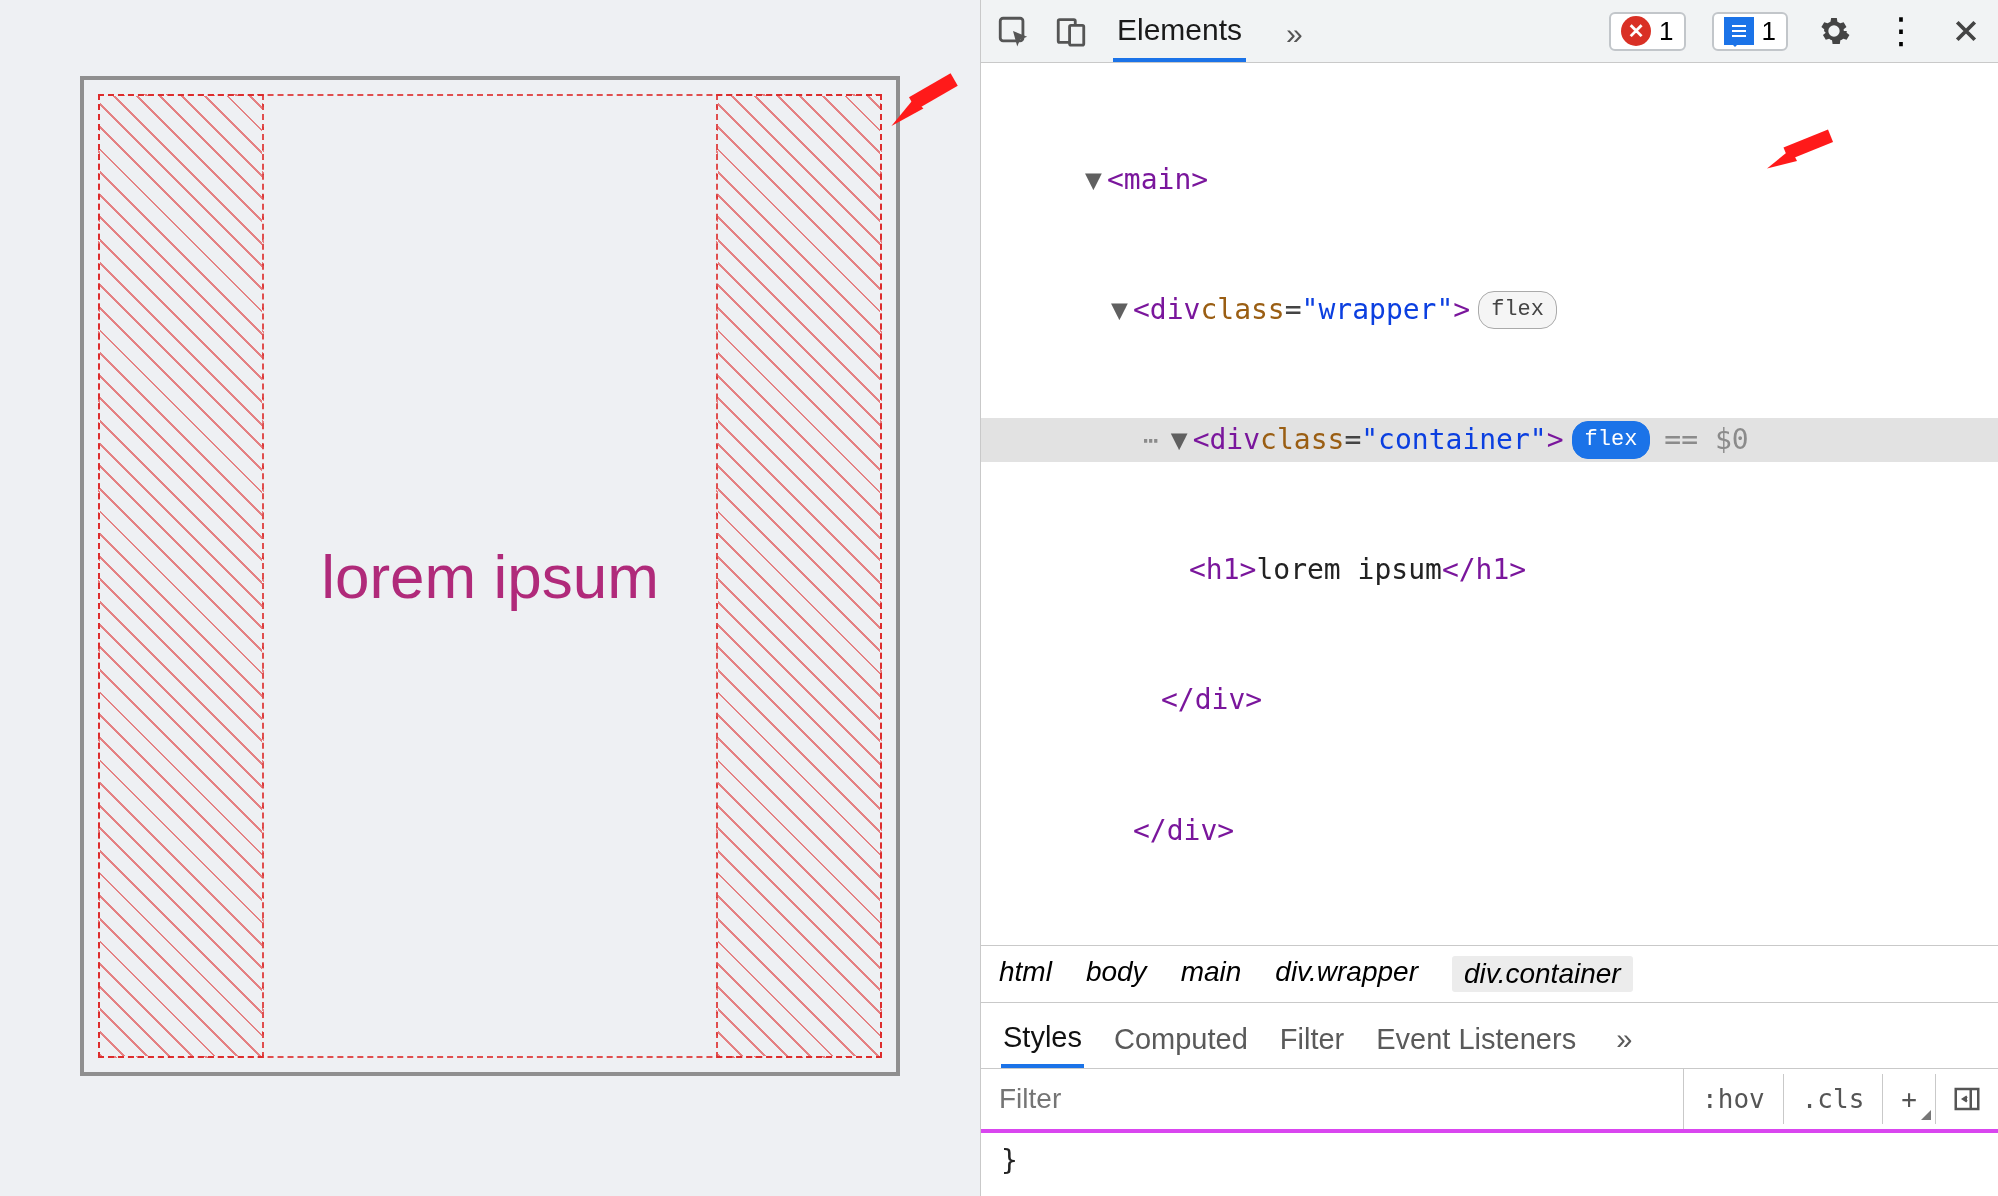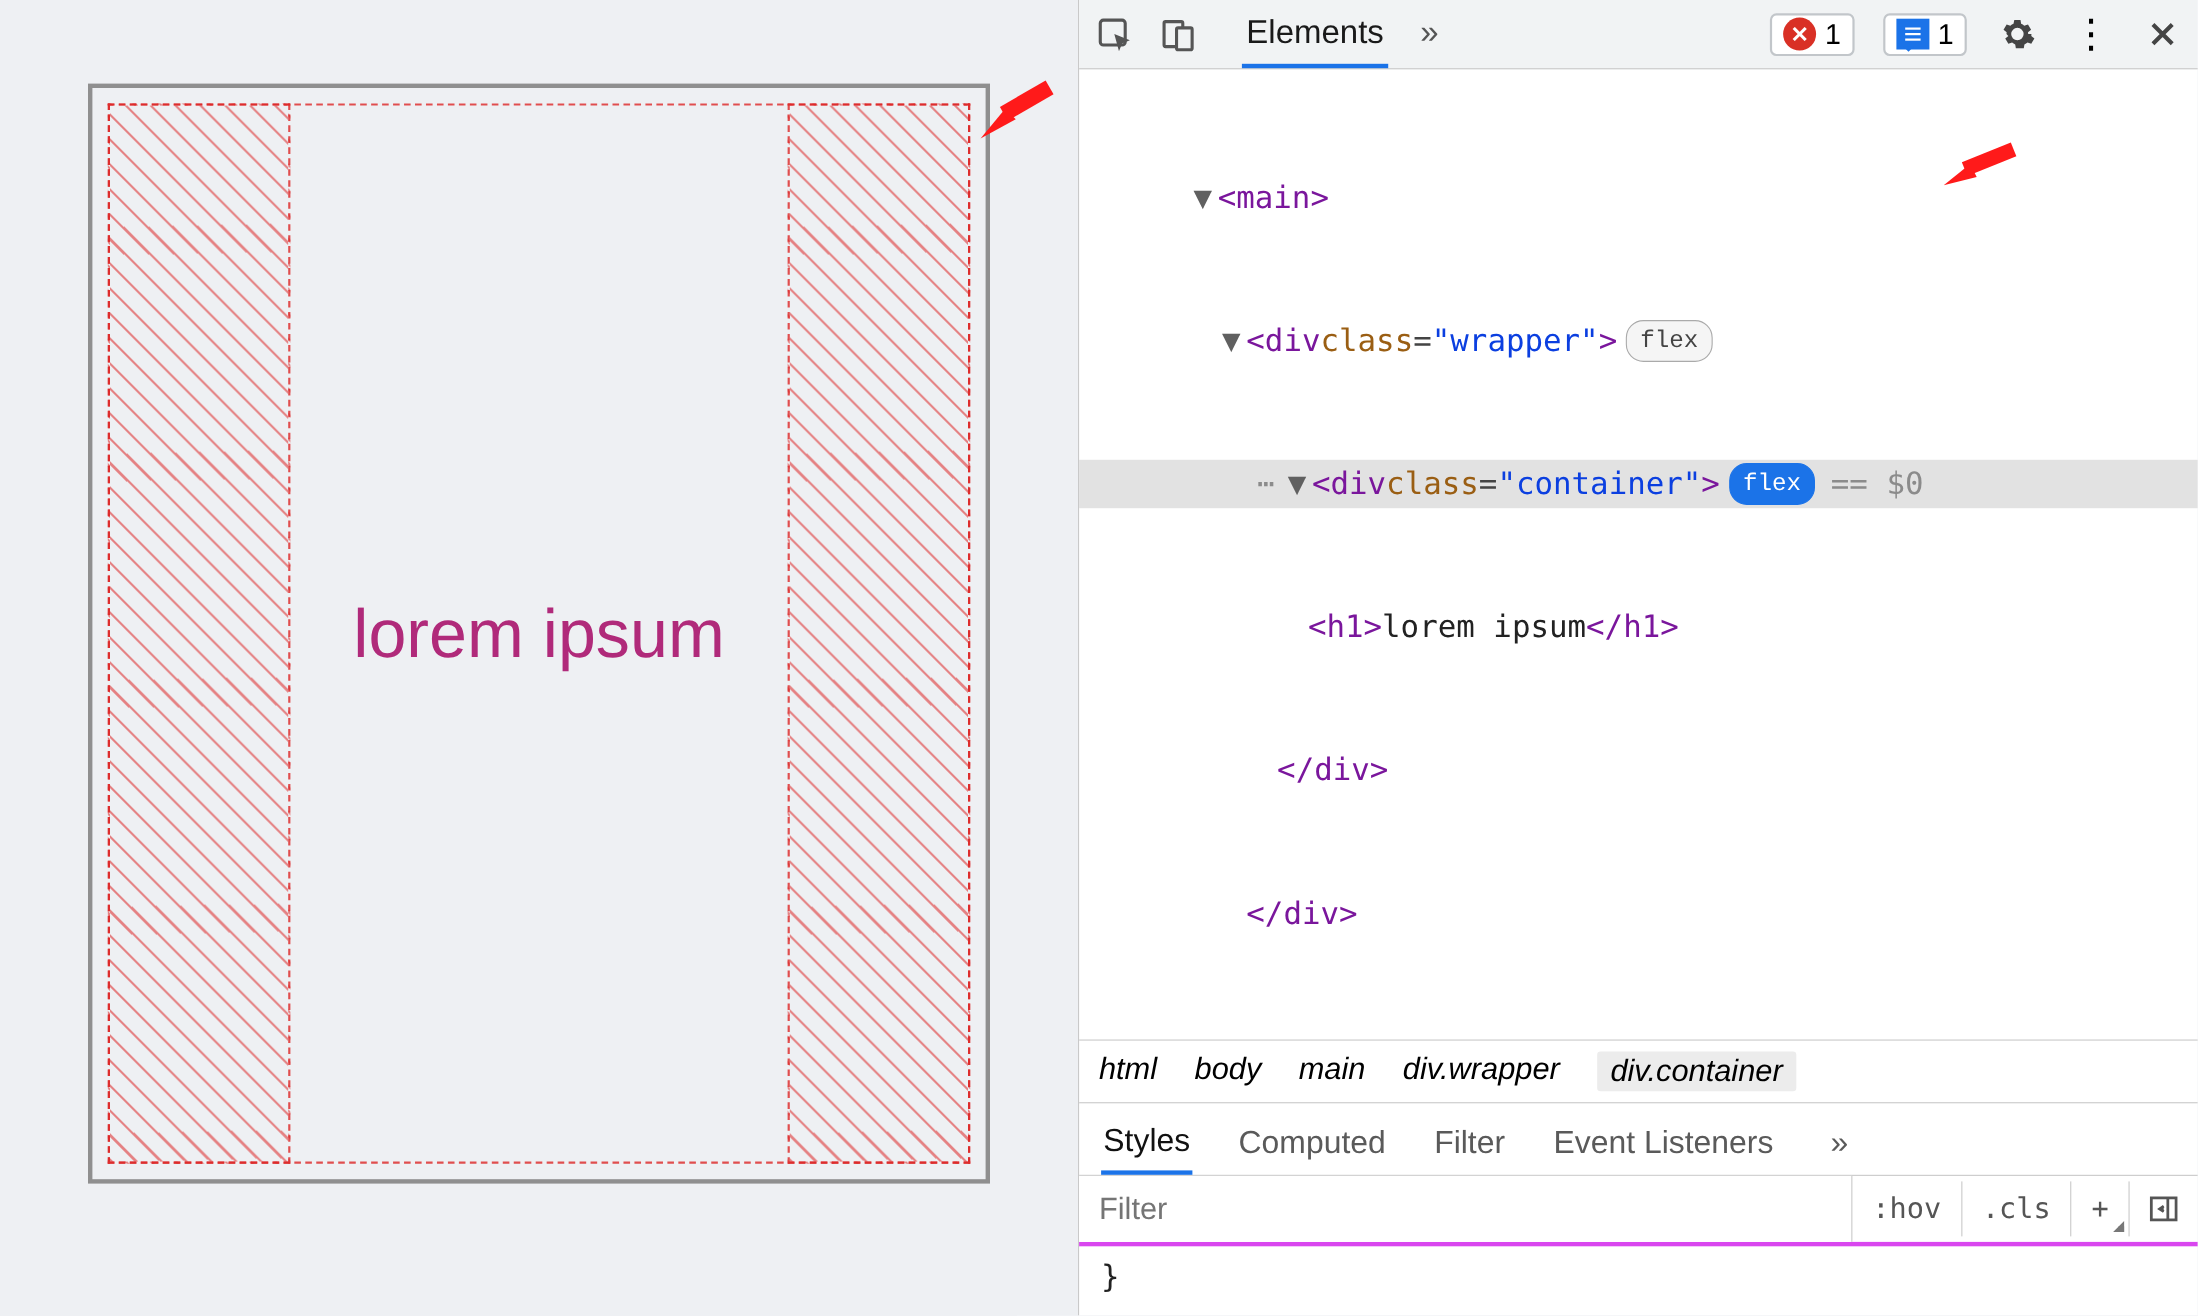--- a/index.html
+++ b/index.html
@@ -85,22 +85,22 @@
     gap: 18px;
     font-size: 30px;
     background: #f1f3f4;
   }
   .tb-icon {
     width: 40px; height: 40px;
     display: flex; align-items: center; justify-content: center;
     cursor: pointer;
   }
   .tab-group {
-    display: flex; gap: 25px; align-items: flex-start;
-    margin-left: 20px;
+    display: flex; gap: 36px; align-items: flex-end;
+    margin-left: 4px;
   }
   .dt-tab {
     padding: 13px 4px 11px;
     color: #555;
     cursor: pointer;
   }
   .dt-tab.active {
     color: #1a1a1a;
     border-bottom: 4px solid #1b73e8;
   }
@@ -186,21 +186,21 @@
     padding: 10px 18px;
     font-size: 28px;
     display:flex; gap: 34px;
     color:#444;
   }
   .breadcrumb span { cursor: pointer; }
   .breadcrumb .bc-tag { color:#000000;font-style:italic; }
   .breadcrumb .bc-sel { background:#ececec; padding:2px 12px; border-radius:3px;}
   
   .styles-tabs {
-    display:flex; gap: 40px;
+    display:flex; gap: 28px;
     padding: 10px 20px 0;
     font-size: 29px;
     color:#5a5a5a;
     border-bottom: 1px solid #c9c9c9;
     align-items: center;
   }
   .styles-tabs .st-tab { padding: 8px 2px 10px; cursor:pointer;}
   .styles-tabs .st-tab.active {
     color:#111;
     border-bottom: 4px solid #1b73e8;

